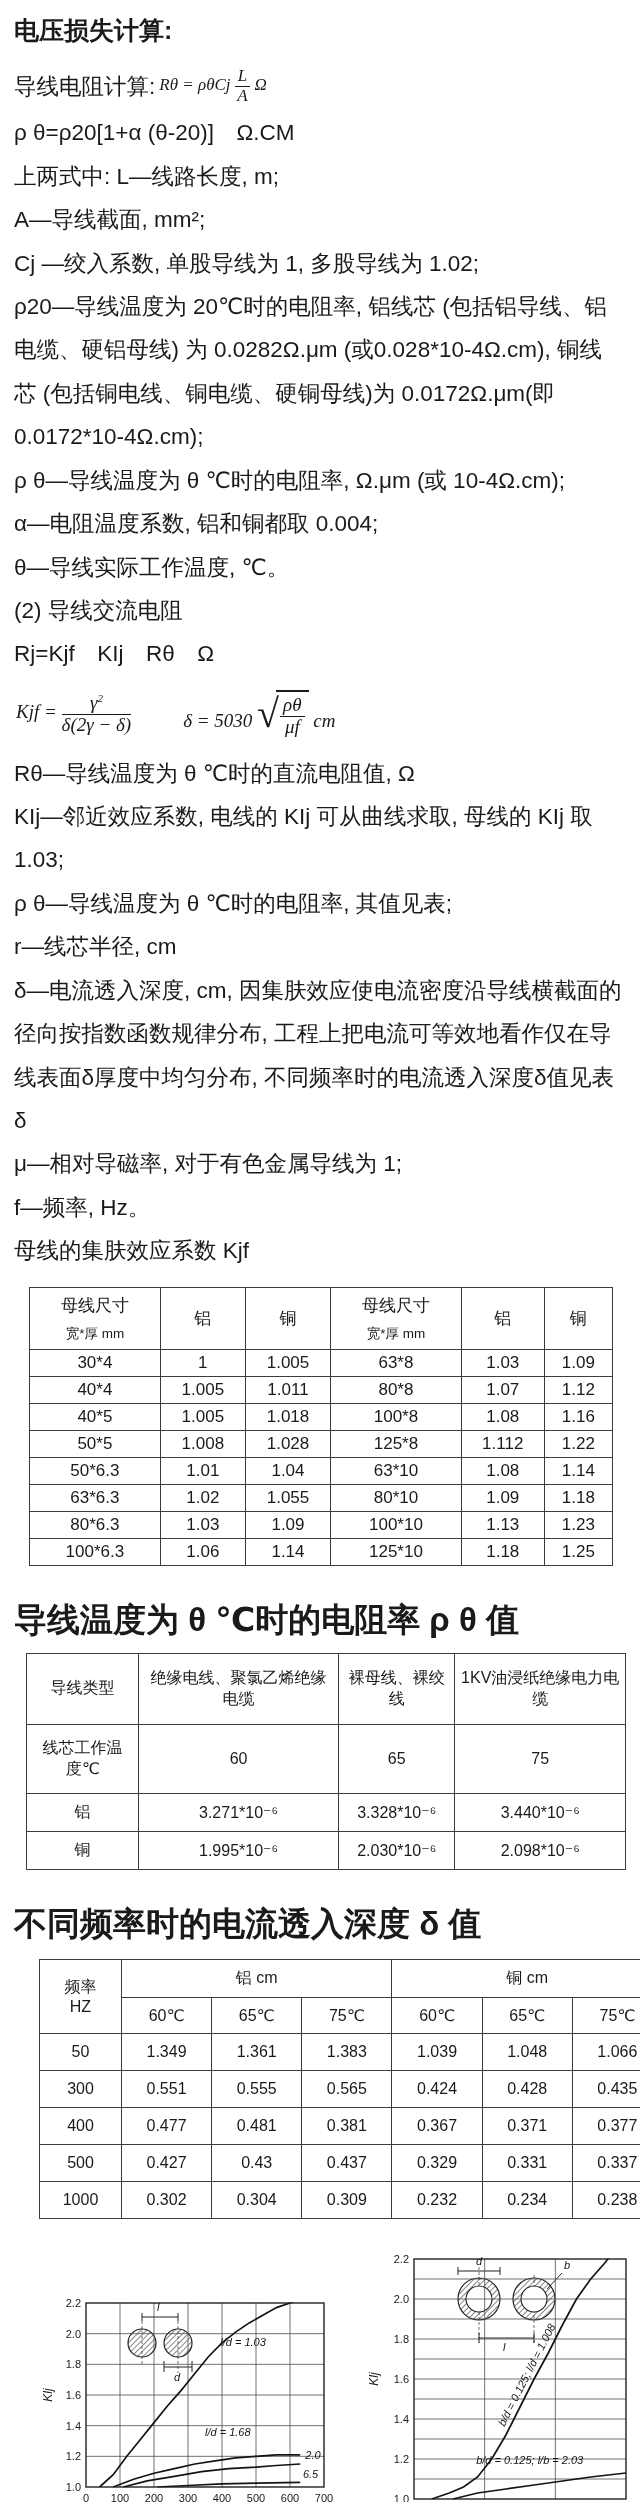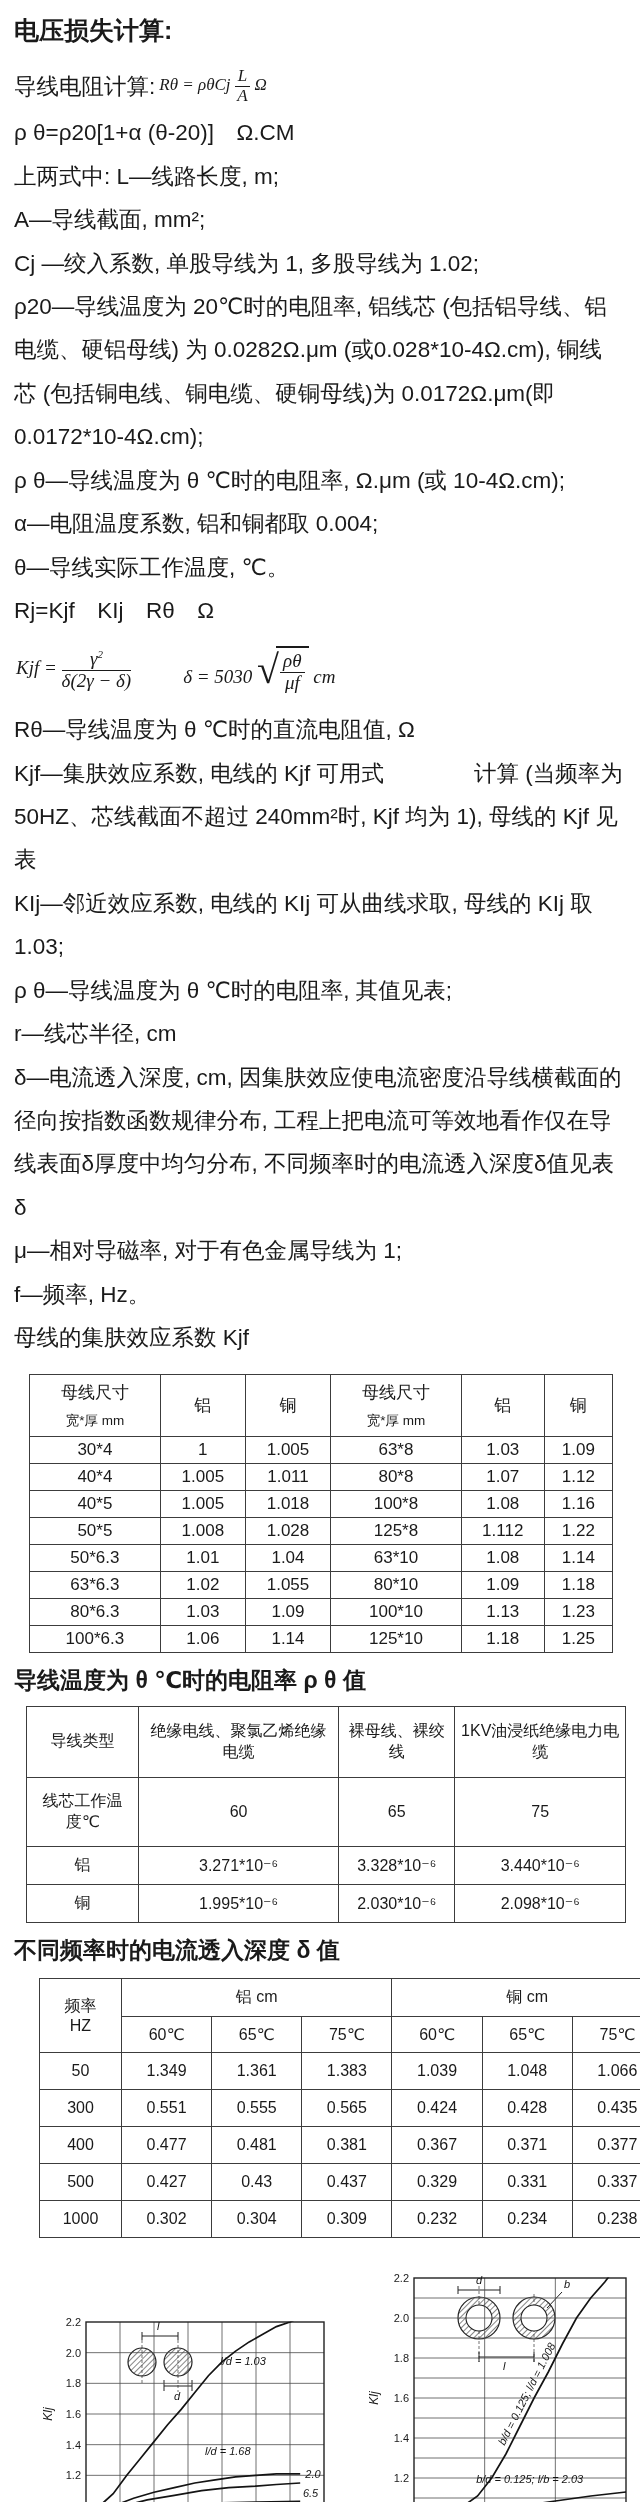--- a/index.html
+++ b/index.html
@@ -27,21 +27,21 @@
   .t1 th{padding:6px 2px;}
   .t1 .sub{font-size:13.5px;margin-top:8px;}
   .t1 td{padding:3px 2px;font-size:17px;}
   .t2{width:600px;margin:10px 0 4px 12px;font-size:16px;}
   .t2 th{padding:14px 4px;}
   .t2 td{padding:8px 4px;}
   .t2 td.tall{padding:13px 4px;}
   .t3{width:624px;margin:12px 0 4px 25px;font-size:16px;}
   .t3 th{padding:8px 4px;}
   .t3 td{padding:9px 4px;}
-  .sec-heading{font-size:23px;font-weight:bold;margin:12px 0 6px 0;}
+  .sec-heading{font-size:33px;font-weight:bold;margin:32px 0 6px 0;}
   .charts-row{display:flex;align-items:flex-start;gap:26px;margin:28px 0 0 24px;}
   .chart-col{display:flex;flex-direction:column;align-items:center;}
   .chart-col.left{margin-top:44px;}
   svg text{font-family:"Liberation Sans","DejaVu Sans",sans-serif;}
 </style>
 </head>
 <body>
 
 <div class="doc">
 
@@ -60,20 +60,21 @@
   </div>
 
   <p class="line">ρ θ=ρ20[1+α (θ-20)]　Ω.CM</p>
   <p class="line">上两式中: L—线路长度, m;</p>
   <p class="line">A—导线截面, mm²;</p>
   <p class="line">Cj —绞入系数, 单股导线为 1, 多股导线为 1.02;</p>
   <p class="line">ρ20—导线温度为 20℃时的电阻率, 铝线芯 (包括铝导线、铝电缆、硬铝母线) 为 0.0282Ω.μm (或0.028*10-4Ω.cm), 铜线芯 (包括铜电线、铜电缆、硬铜母线)为 0.0172Ω.μm(即 0.0172*10-4Ω.cm);</p>
   <p class="line">ρ θ—导线温度为 θ ℃时的电阻率, Ω.μm (或 10-4Ω.cm);</p>
   <p class="line">α—电阻温度系数, 铝和铜都取 0.004;</p>
   <p class="line">θ—导线实际工作温度, ℃。</p>
+  <p class="line">(2) 导线交流电阻</p>
   <p class="line">Rj=Kjf　KIj　Rθ　Ω</p>
 
   <div class="formula-block">
     <span class="math">
       <span>Kjf =</span>
       <span class="frac">
         <span class="num"><span>γ</span><sup>2</sup></span>
         <span class="den">δ(2γ − δ)</span>
       </span>
     </span>
@@ -84,21 +85,20 @@
           <span class="under"><span class="frac">
               <span class="num">ρθ</span>
               <span class="den">μf</span>
             </span></span>
         </span>
       <span>cm</span>
     </span>
   </div>
 
   <p class="line">Rθ—导线温度为 θ ℃时的直流电阻值, Ω</p>
-  <p class="line">Kjf—集肤效应系数, 电线的 Kjf 可用式　　　　计算 (当频率为 50HZ、芯线截面不超过 240mm²时, Kjf 均为 1), 母线的 Kjf 见表</p>
   <p class="line">KIj—邻近效应系数, 电线的 KIj 可从曲线求取, 母线的 KIj 取 1.03;</p>
   <p class="line">ρ θ—导线温度为 θ ℃时的电阻率, 其值见表;</p>
   <p class="line">r—线芯半径, cm</p>
   <p class="line">δ—电流透入深度, cm, 因集肤效应使电流密度沿导线横截面的径向按指数函数规律分布, 工程上把电流可等效地看作仅在导线表面δ厚度中均匀分布, 不同频率时的电流透入深度δ值见表δ</p>
   <p class="line">μ—相对导磁率, 对于有色金属导线为 1;</p>
   <p class="line">f—频率, Hz。</p>
   <p class="line">母线的集肤效应系数 Kjf</p>
 
   <table class="t1">
     <thead>

